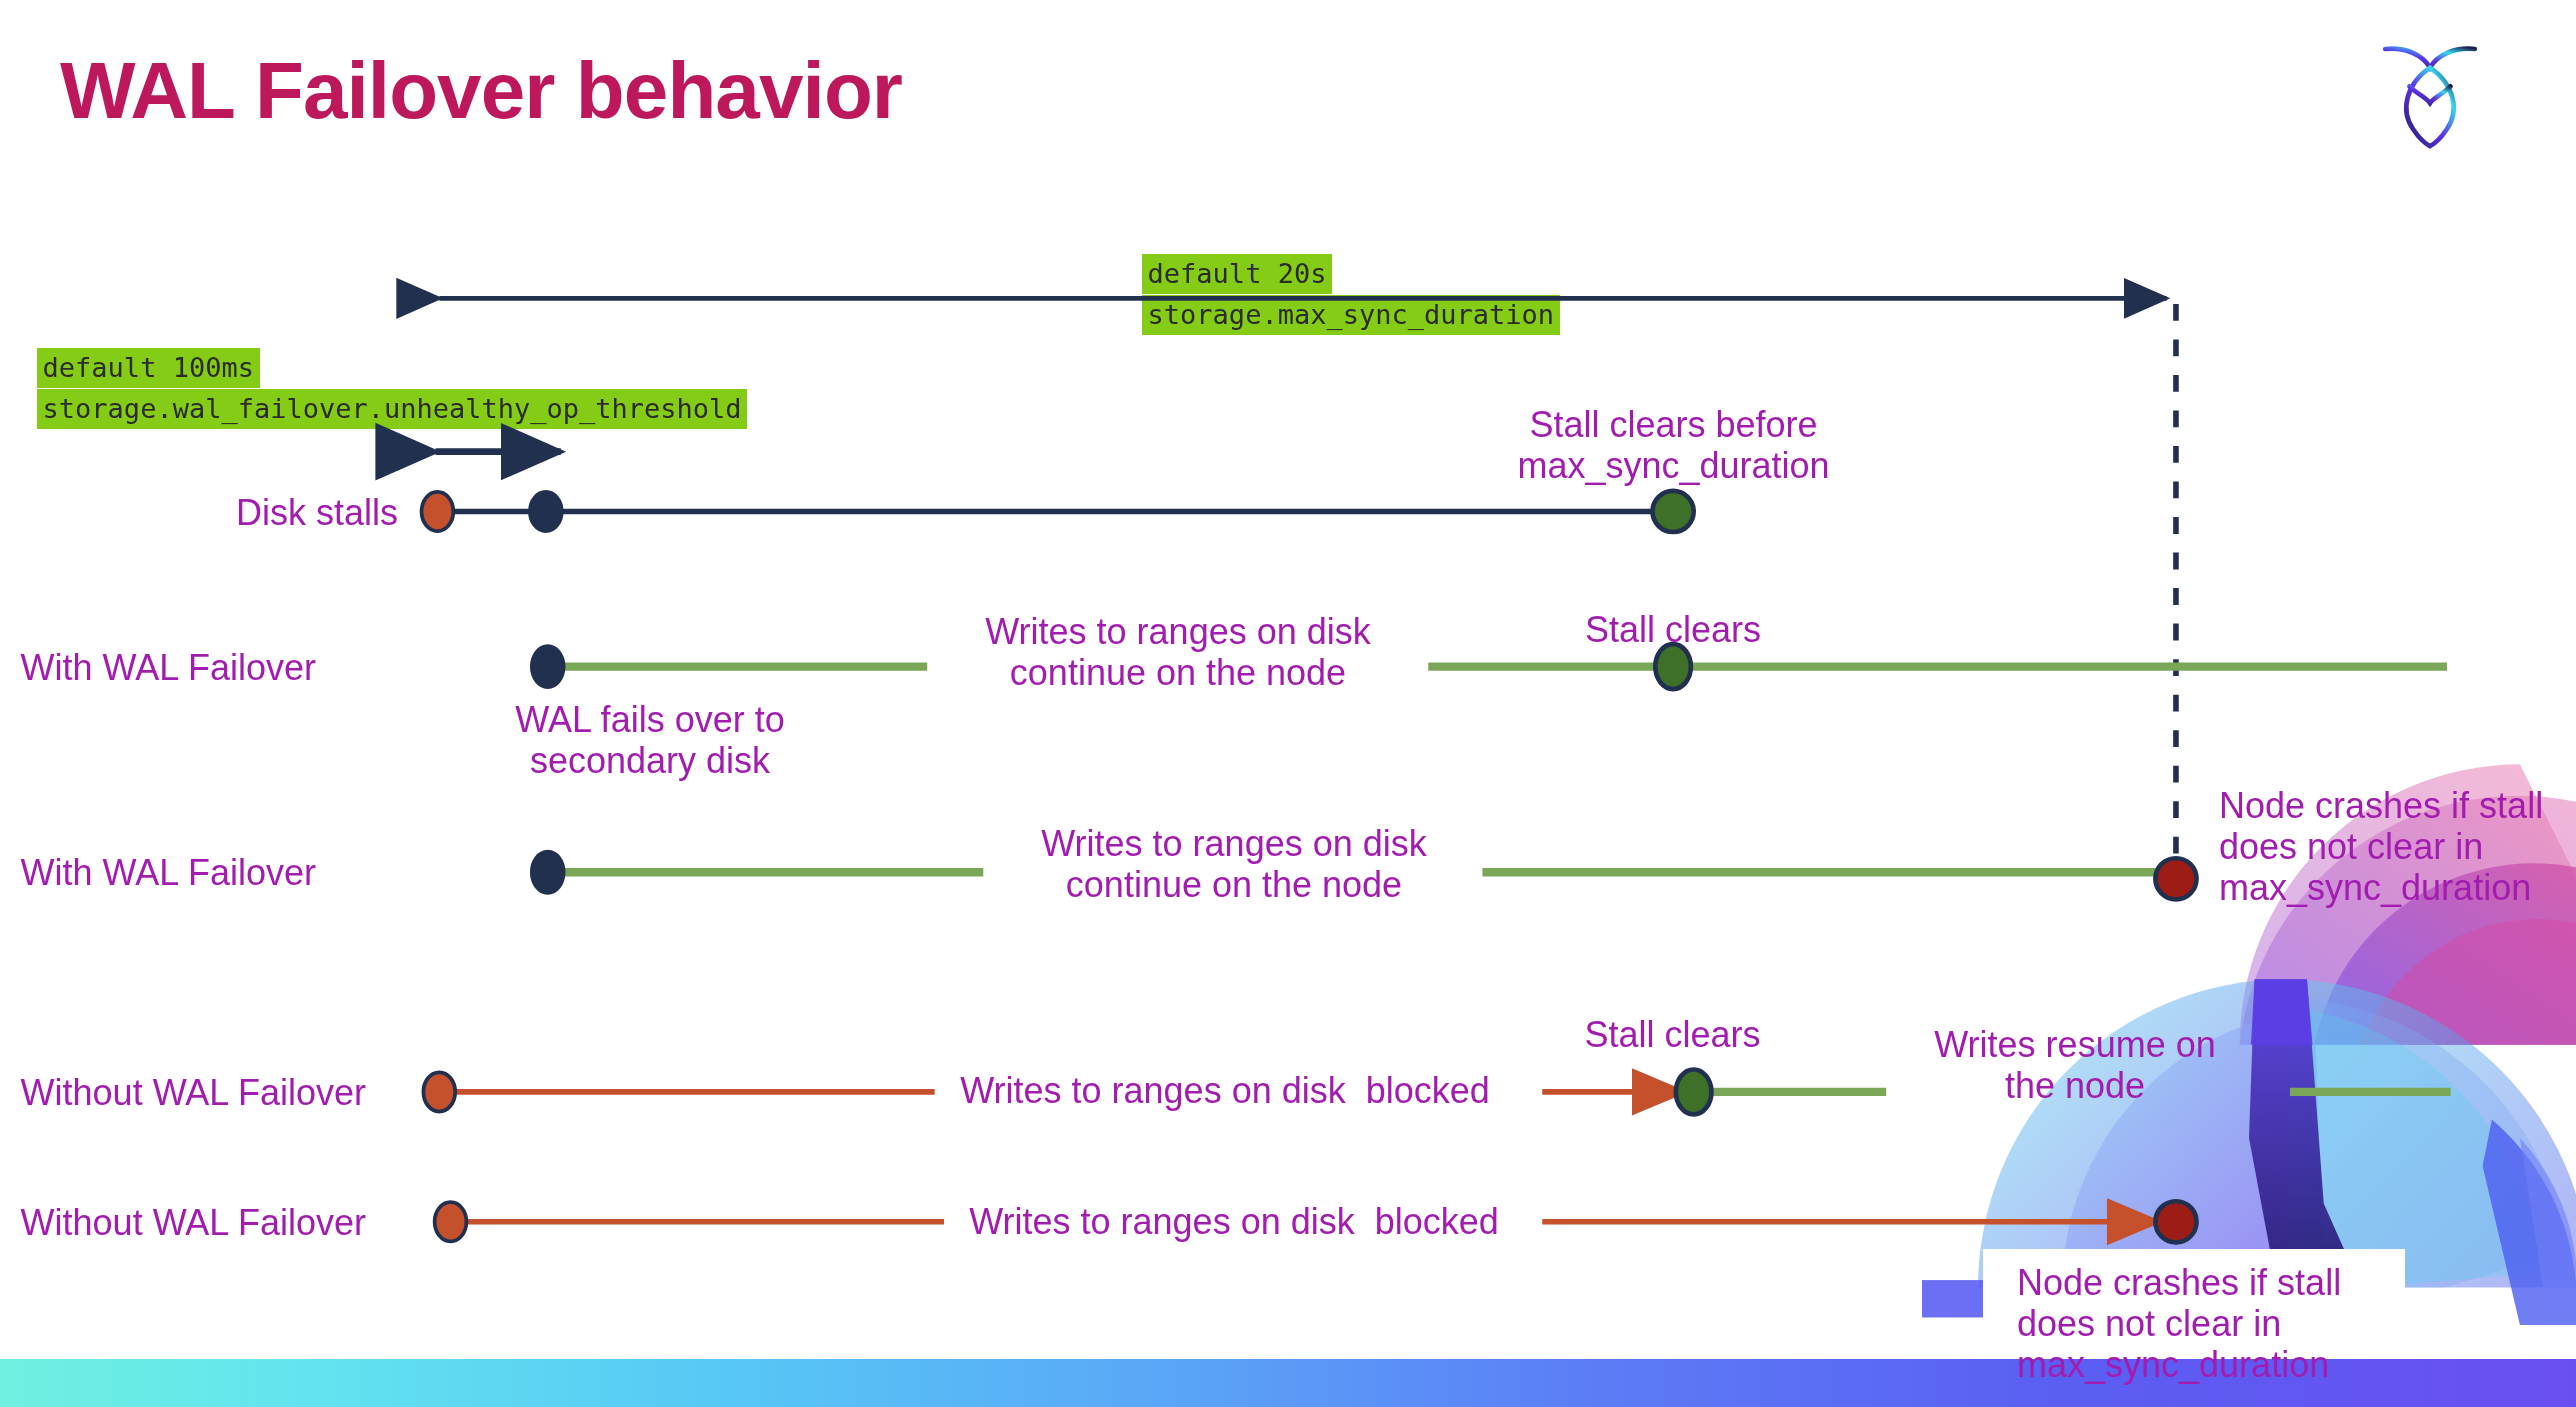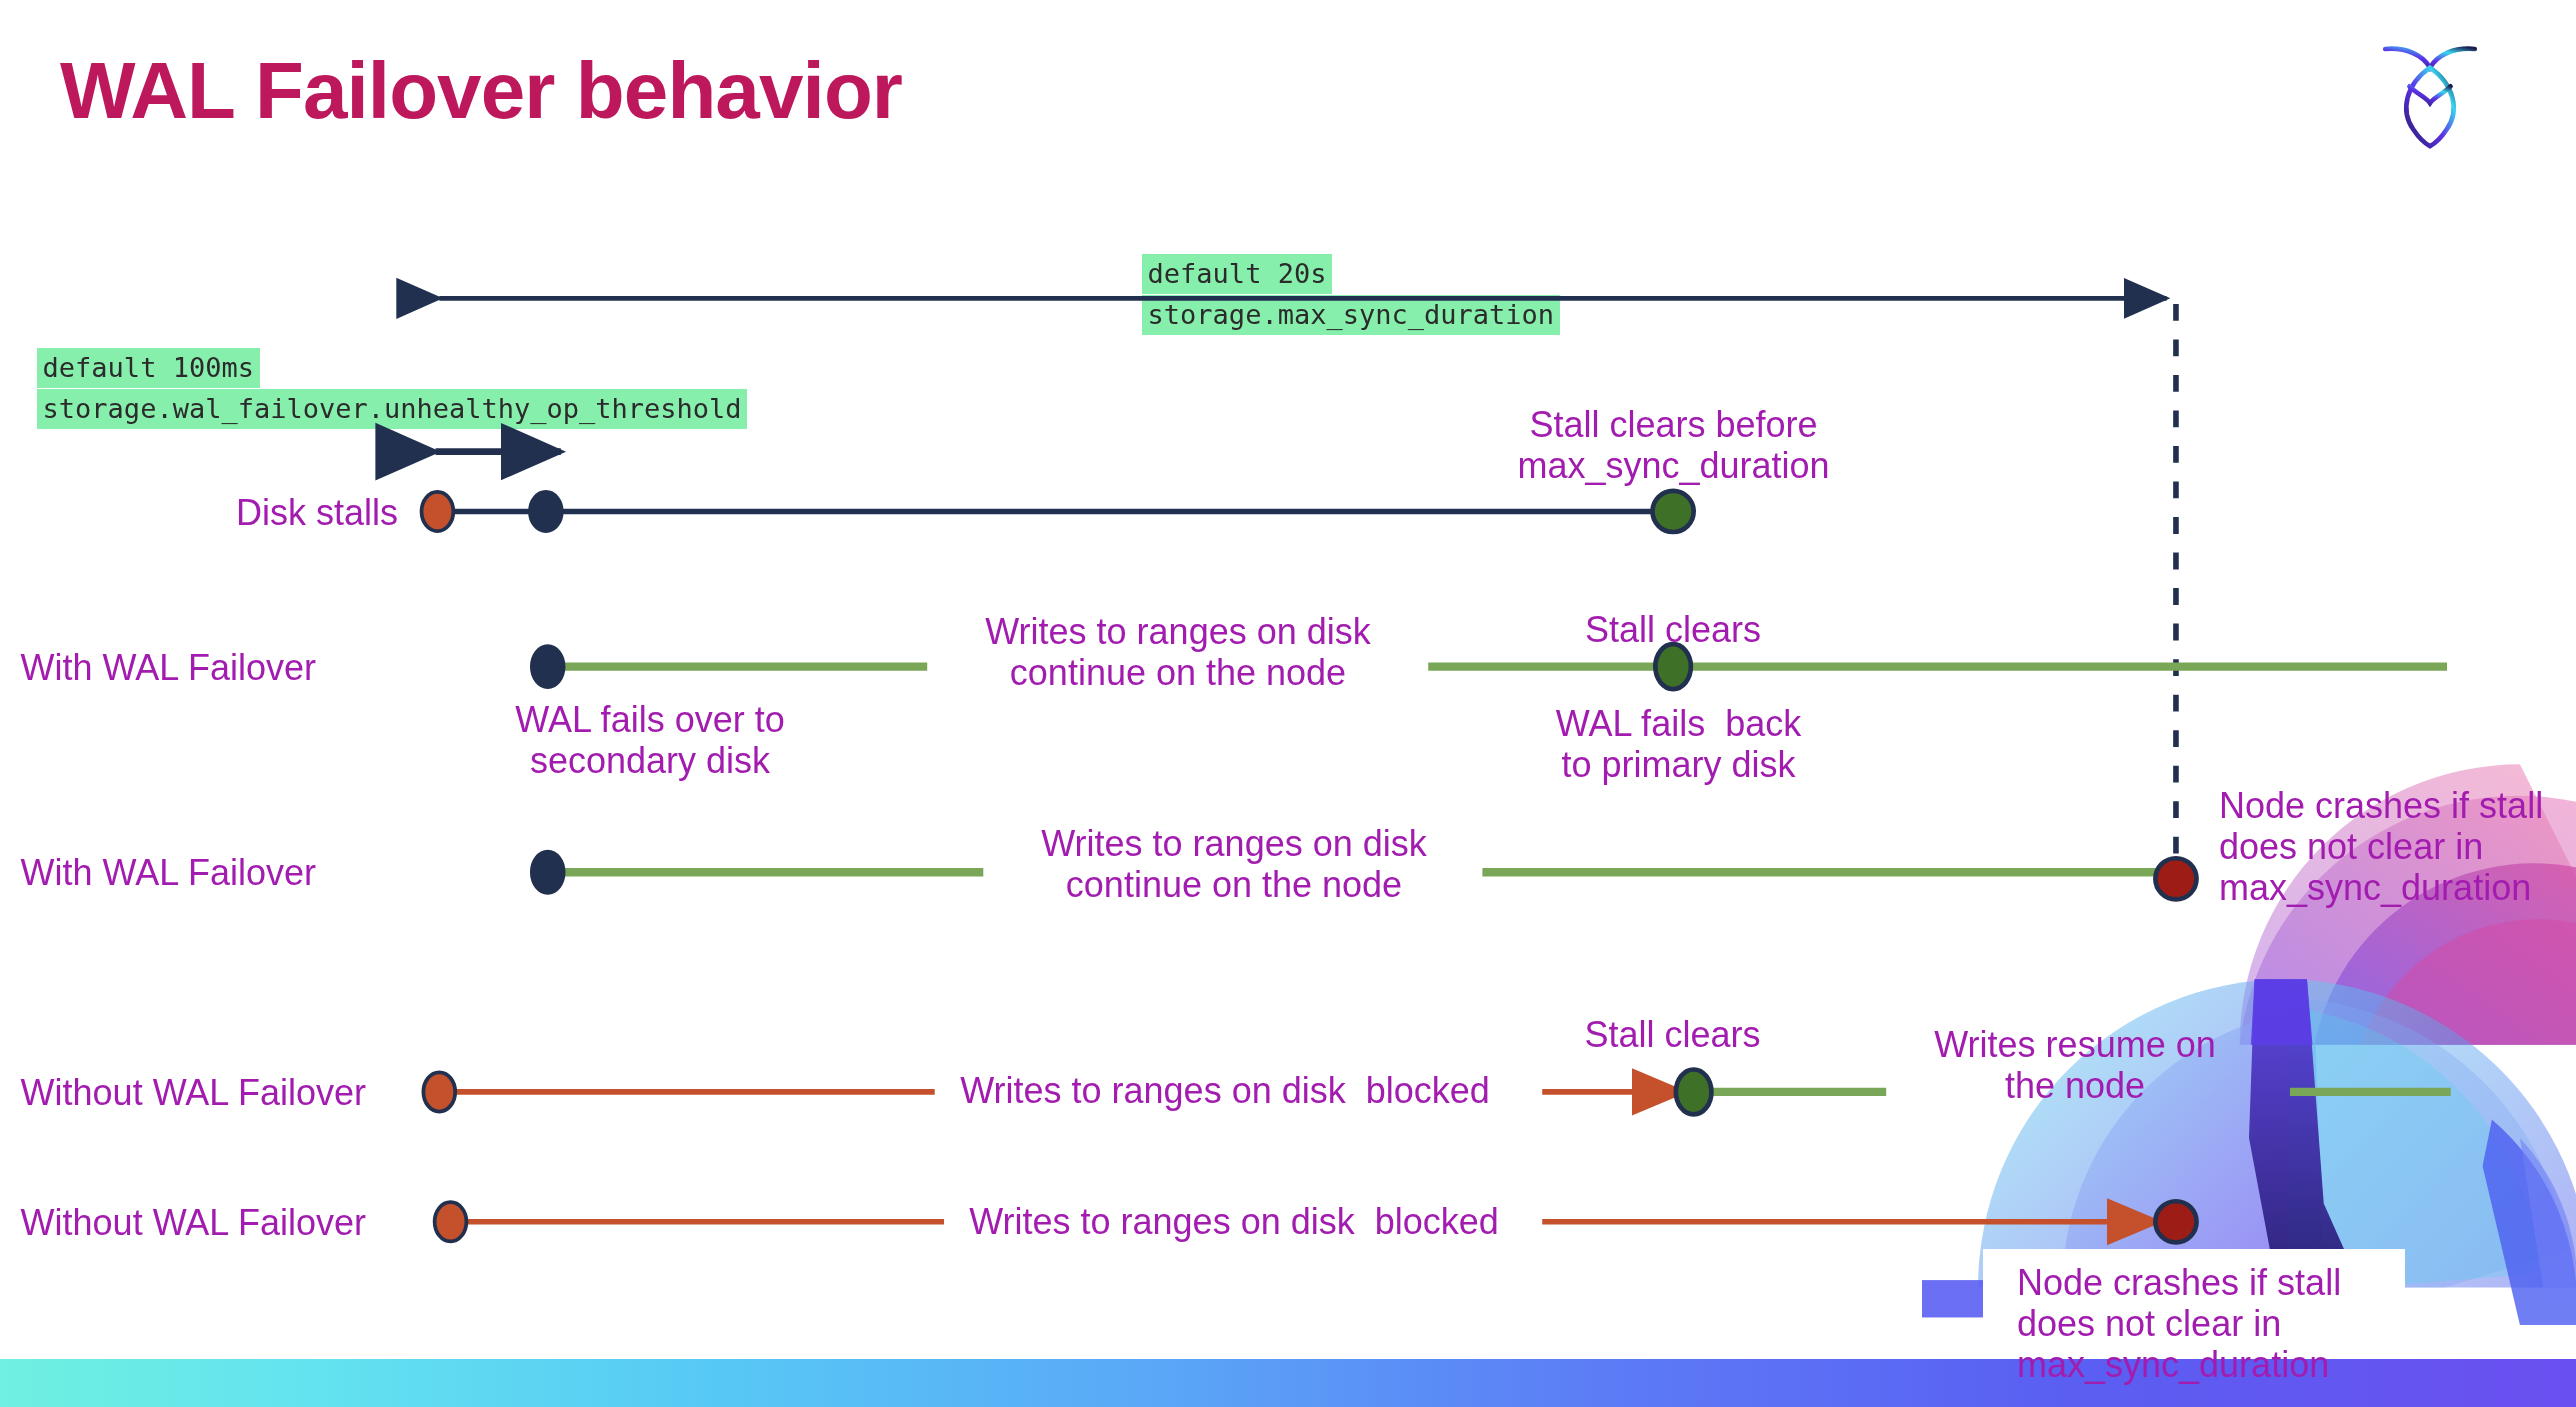--- a/index.html
+++ b/index.html
@@ -28,21 +28,21 @@
     font-family:"Liberation Sans", sans-serif;
   }
 
   
   #logo{position:absolute;right:90px;top:30px;width:112px;height:122px;}
 
   
   .code{
     position:absolute;
     font-family:"DejaVu Sans Mono","Liberation Mono",monospace;
-    font-size:27px;color:#2b2b2b;background:#86efac;
+    font-size:27px;color:#2b2b2b;background:#84cc16;
     white-space:pre;line-height:1.34;
   }
 
   
   .lbl{
     position:absolute;color:#a21caf;
     font-size:36px;line-height:1.14;white-space:pre;
     font-family:"Liberation Sans", sans-serif;
   }
   .lbl.c{text-align:center;}
@@ -228,22 +228,20 @@
 max_sync_duration</div>
 
   <div class="lbl c" style="left:935px;top:611px;width:486px;">Writes to ranges on disk
 continue on the node</div>
 
   <div class="lbl c" style="left:1505px;top:609px;width:336px;">Stall clears</div>
 
   <div class="lbl c" style="left:421px;top:699px;width:458px;">WAL fails over to
 secondary disk</div>
 
-  <div class="lbl c" style="left:1496px;top:703px;width:365px;">WAL fails  back
-to primary disk</div>
 
   <div class="lbl c" style="left:991px;top:823px;width:486px;">Writes to ranges on disk
 continue on the node</div>
 
   <div class="lbl l" style="left:2219px;top:785px;width:355px;">Node crashes if stall
 does not clear in
 max_sync_duration</div>
 
   <div class="lbl c" style="left:935px;top:1070px;width:580px;">Writes to ranges on disk  blocked</div>
 

